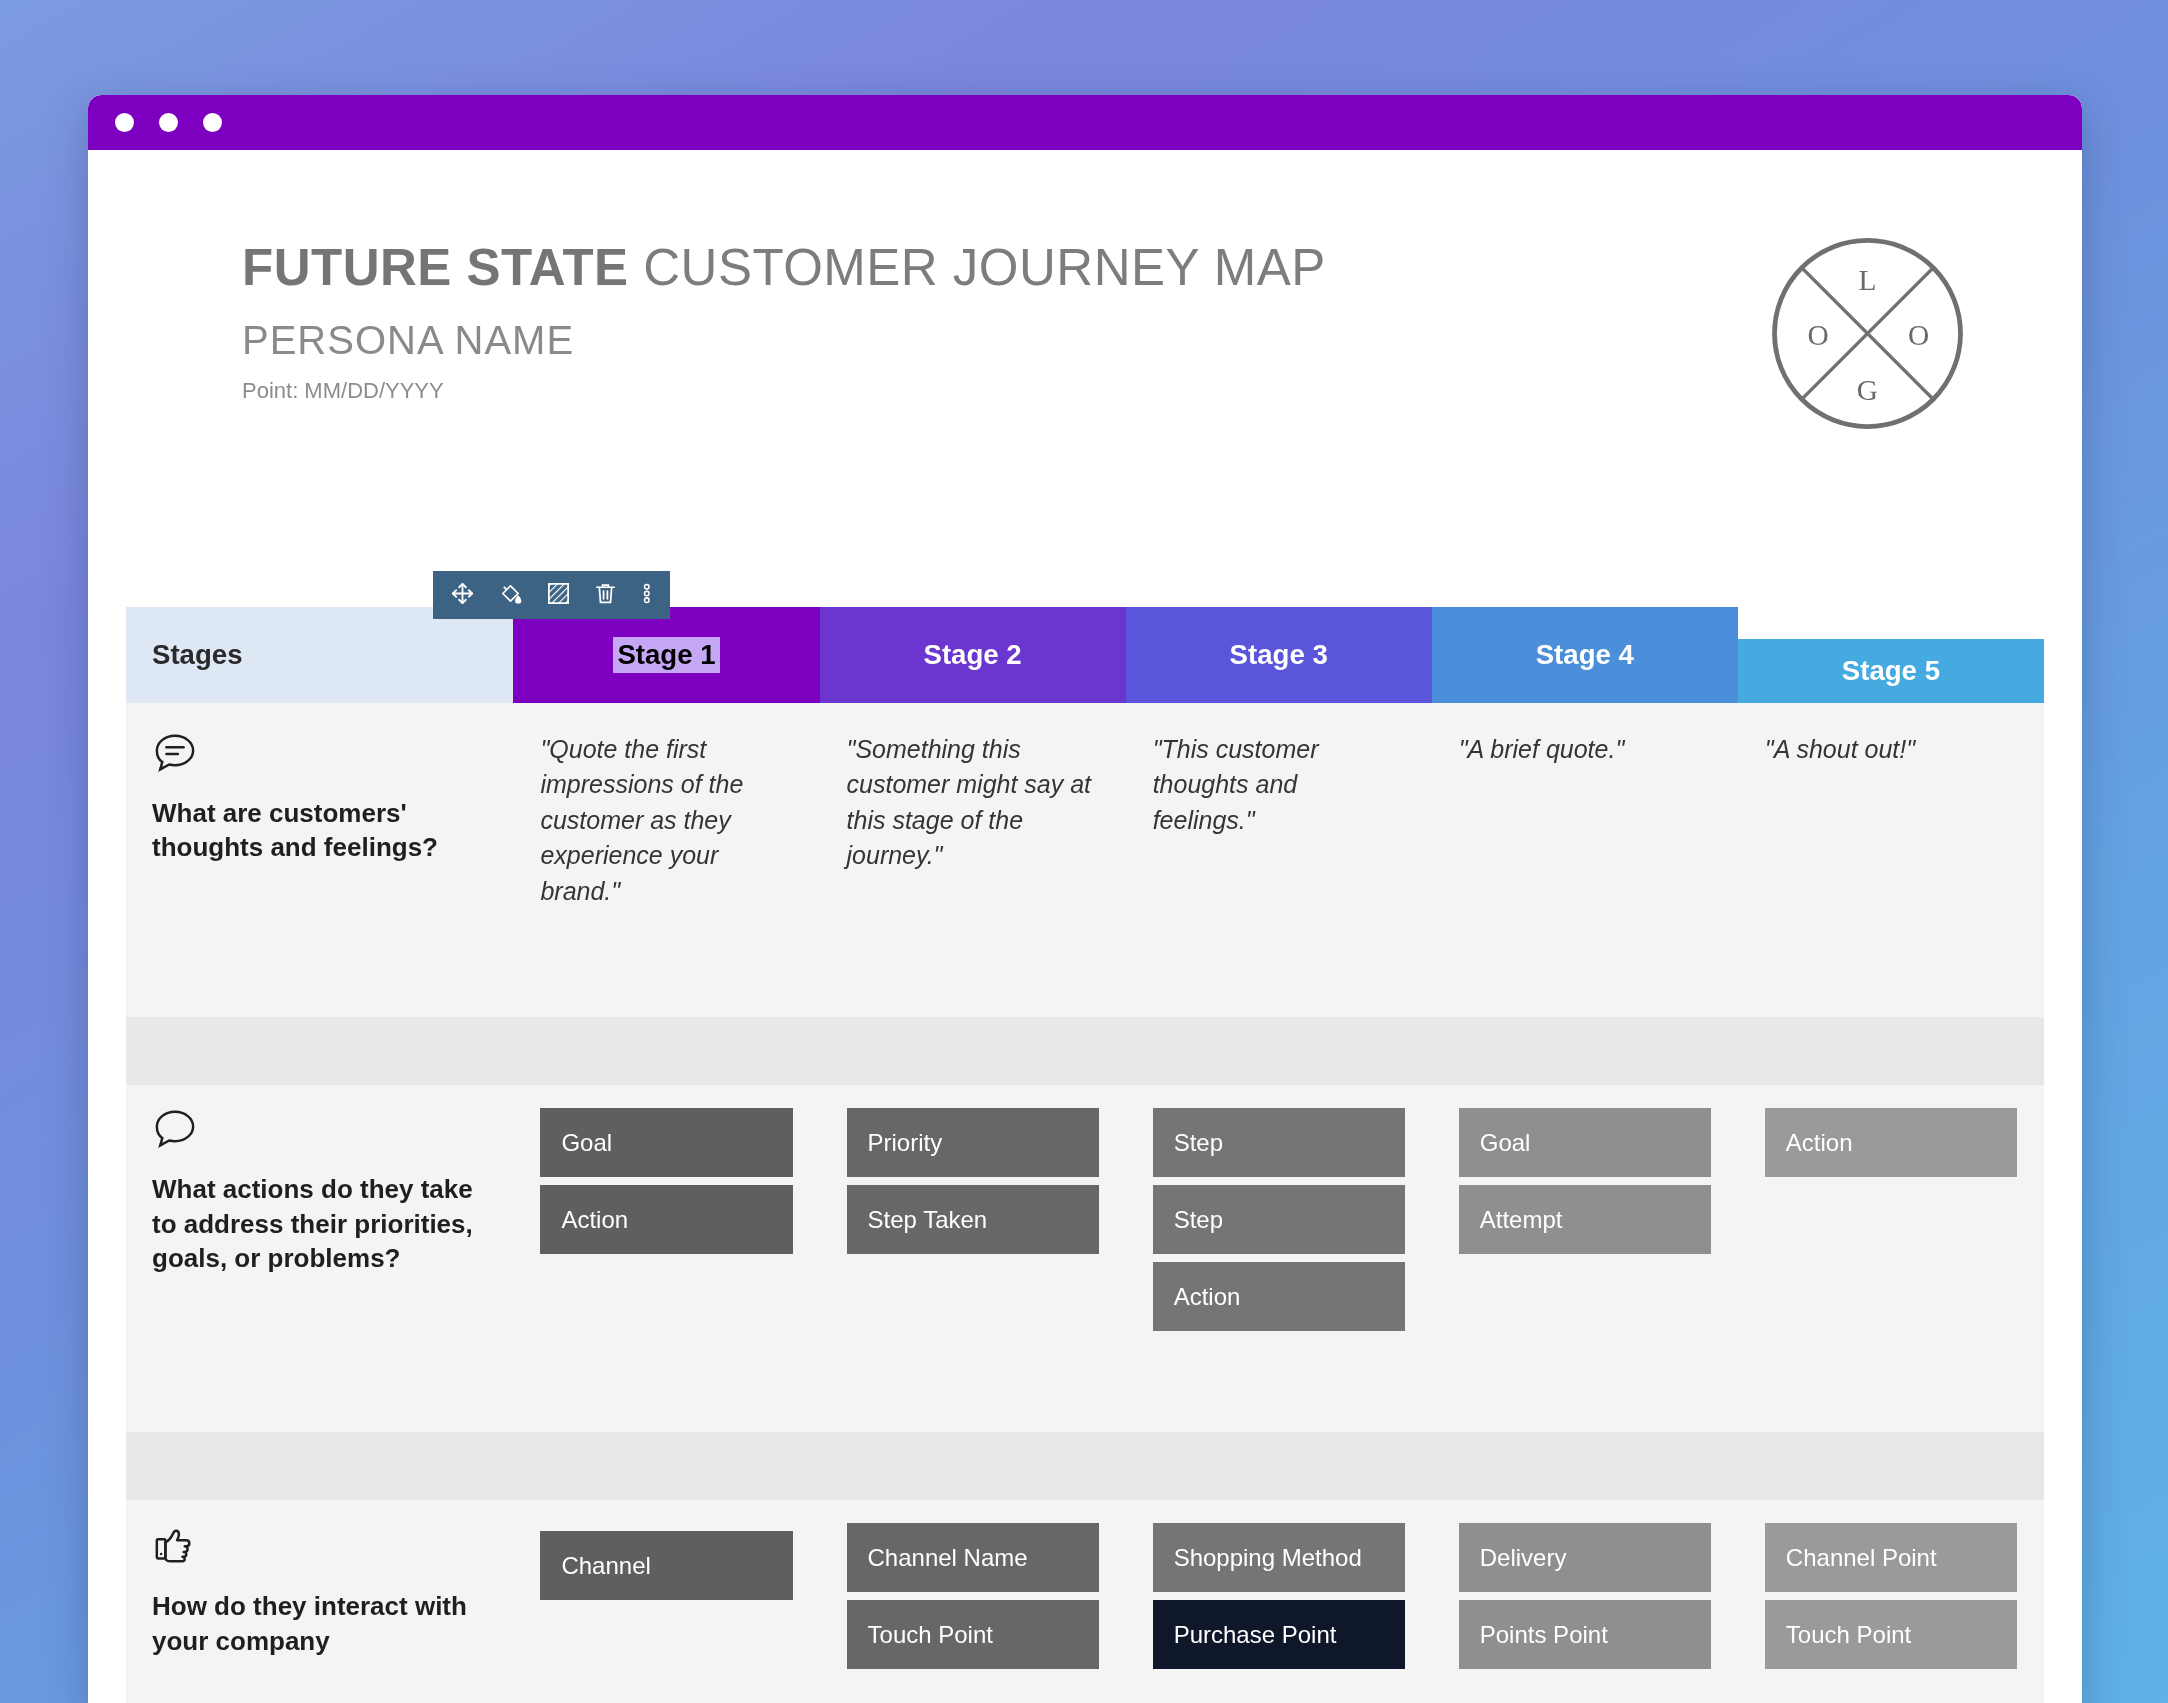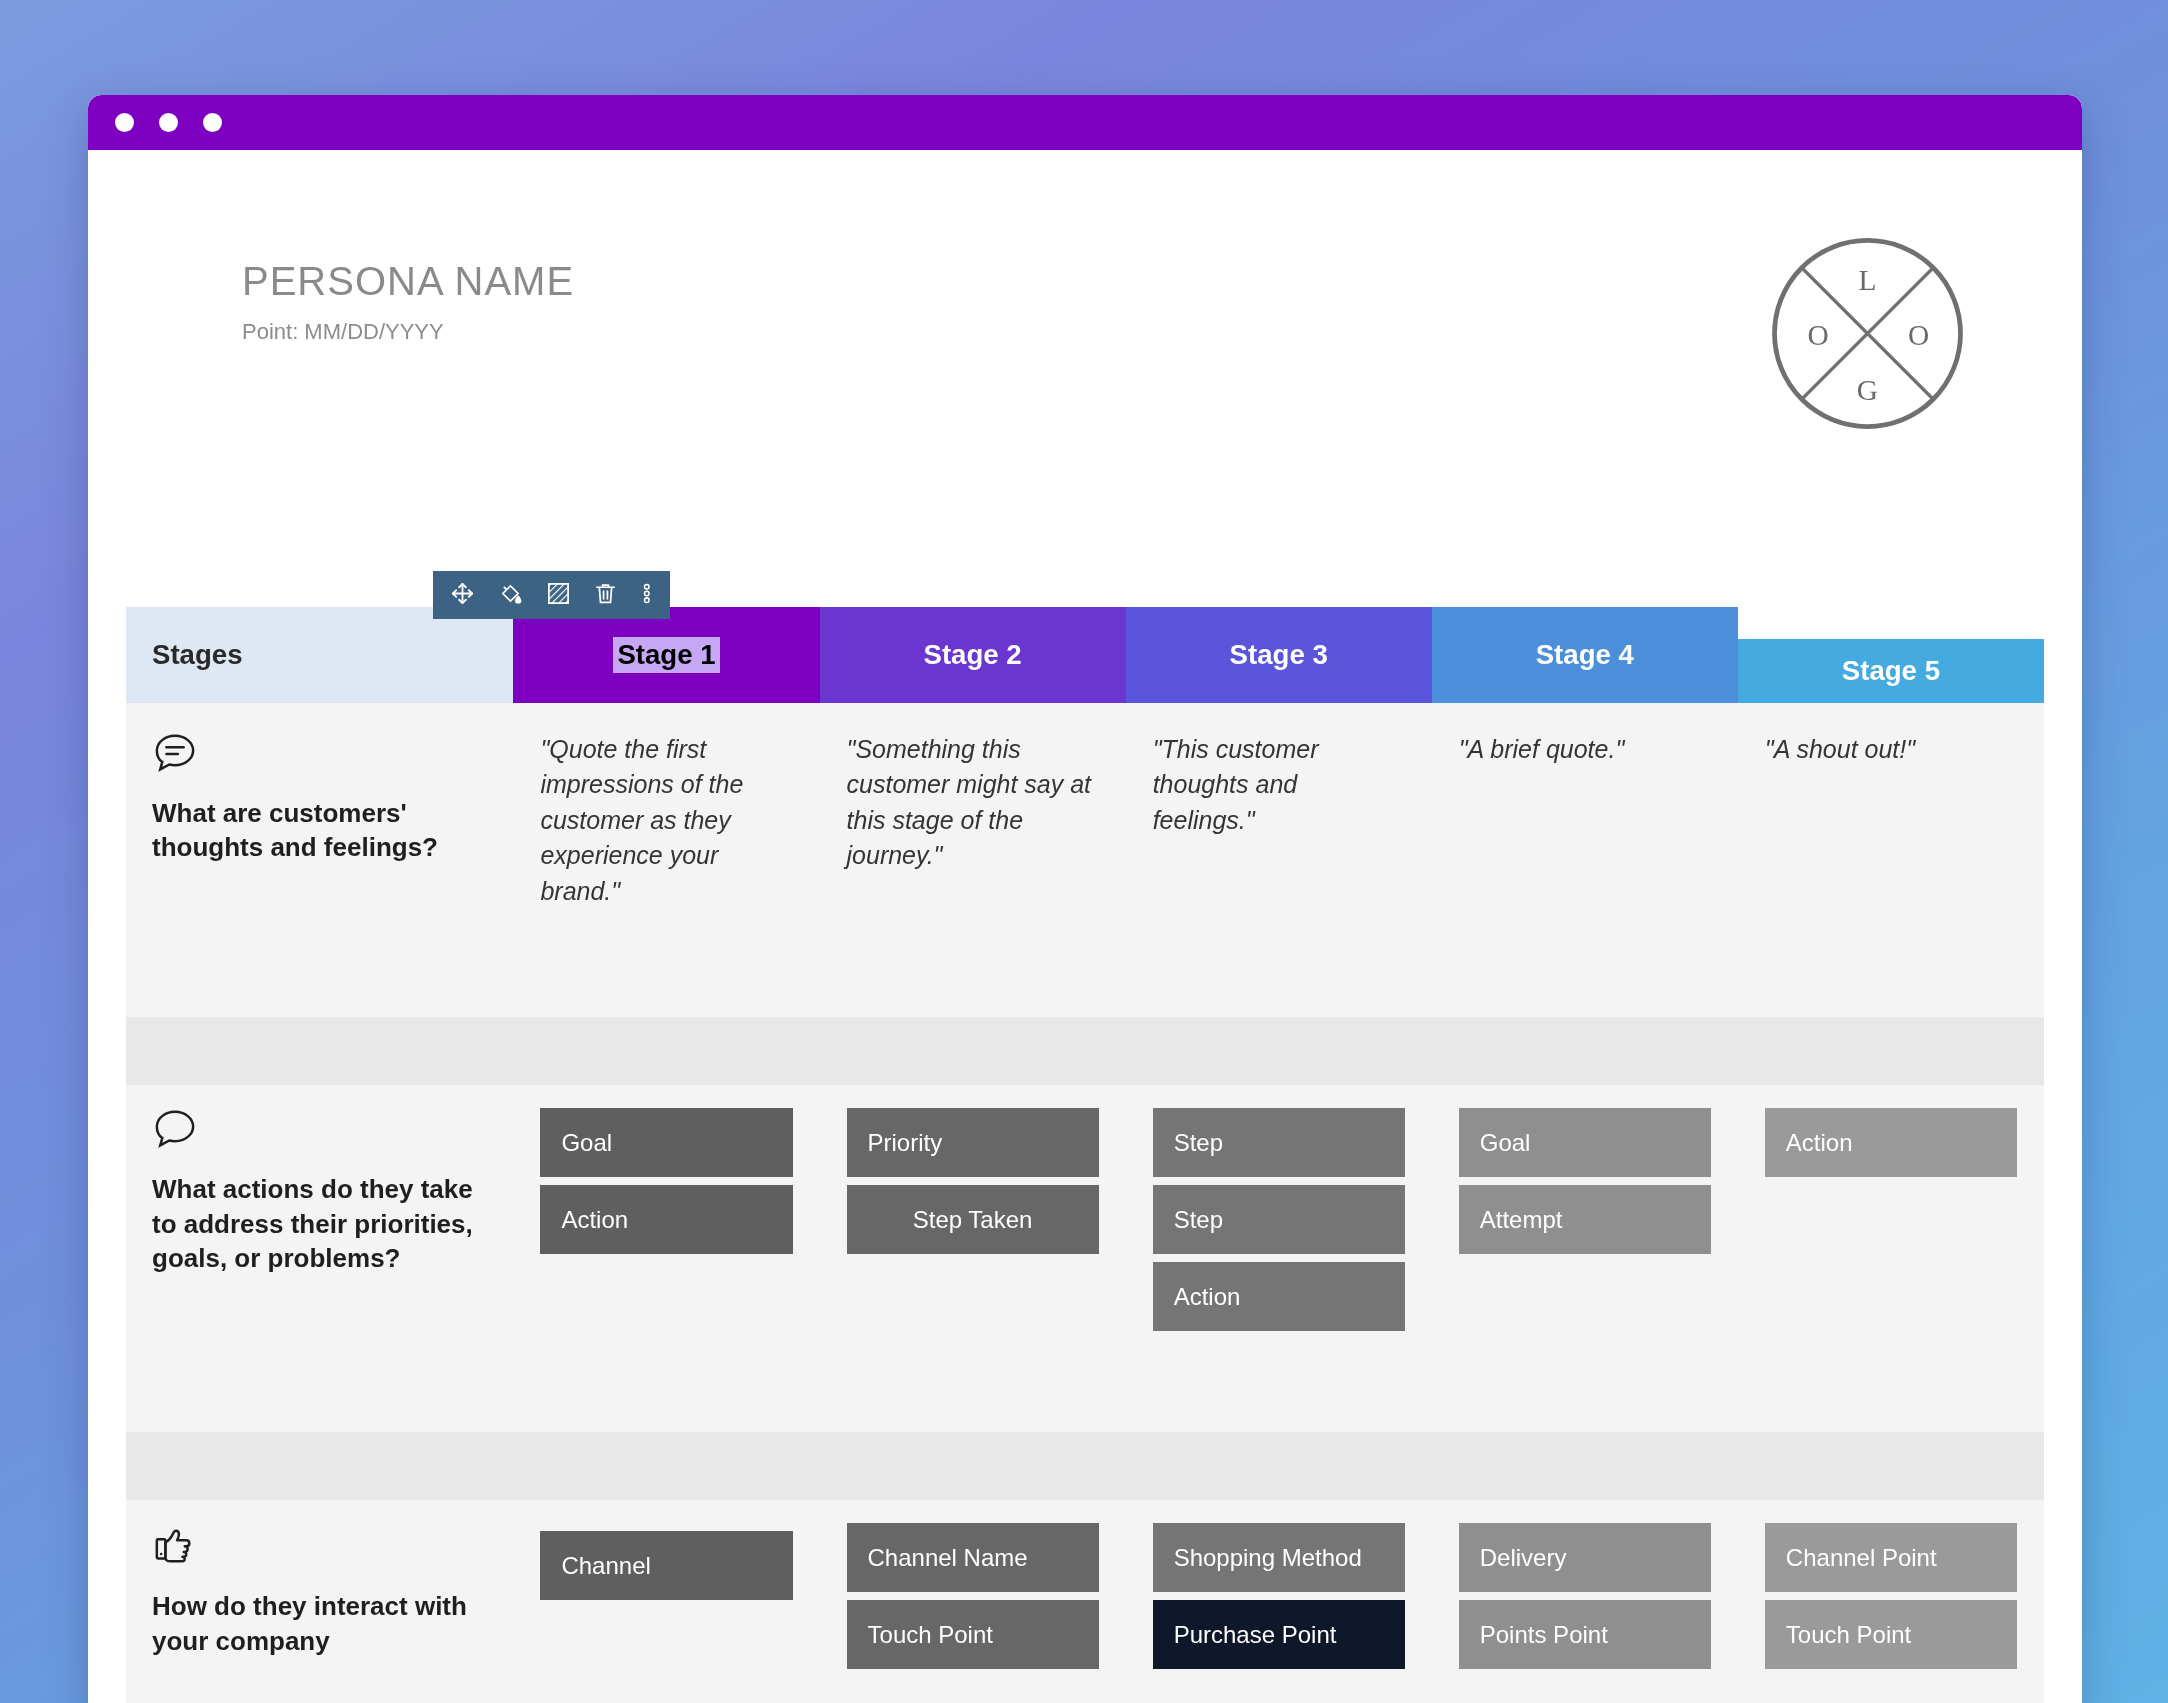--- a/index.html
+++ b/index.html
@@ -173,20 +173,24 @@
 
   <div class="titlebar">
     <span class="dot"></span>
     <span class="dot"></span>
     <span class="dot"></span>
   </div>
 
   <div class="page">
 
     <div class="hdr">
+      <div class="title-line">
+        <span class="strong">FUTURE STATE</span>
+        <span>CUSTOMER JOURNEY MAP</span>
+      </div>
       <div class="persona">PERSONA NAME</div>
       <div class="datestamp">Point: MM/DD/YYYY</div>
 
       <div class="logo">
         <svg viewBox="0 0 216 216" width="205" height="205">
           <circle cx="108" cy="108" r="98" fill="none" stroke="#707070" stroke-width="5"></circle>
           <line x1="39" y1="39" x2="177" y2="177" stroke="#707070" stroke-width="3.4"></line>
           <line x1="177" y1="39" x2="39" y2="177" stroke="#707070" stroke-width="3.4"></line>
           <text x="108" y="62" text-anchor="middle" font-family="Liberation Serif, serif" font-size="31" fill="#6a6a6a">L</text>
           <text x="56" y="120" text-anchor="middle" font-family="Liberation Serif, serif" font-size="31" fill="#6a6a6a">O</text>
@@ -302,21 +306,21 @@
             </svg>
           </span>
           <div class="qtext">What actions do they take to address their priorities, goals, or problems?</div>
         </div>
         <div class="bcell col-stage" id="r2c0">
             <div class="chip" style="background: rgb(95, 95, 95);">Goal</div>
             <div class="chip" style="background: rgb(95, 95, 95);">Action</div>
           </div>
         <div class="bcell col-stage" id="r2c1">
             <div class="chip" style="background: rgb(103, 103, 103);">Priority</div>
-            <div class="chip" style="background: rgb(103, 103, 103); text-align: center;">Step Taken</div>
+            <div class="chip" style="background: rgb(103, 103, 103);">Step Taken</div>
           </div>
         <div class="bcell col-stage" id="r2c2">
             <div class="chip" style="background: rgb(117, 117, 117);">Step</div>
             <div class="chip" style="background: rgb(117, 117, 117);">Step</div>
             <div class="chip" style="background: rgb(117, 117, 117);">Action</div>
           </div>
         <div class="bcell col-stage" id="r2c3">
             <div class="chip" style="background: rgb(143, 143, 143);">Goal</div>
             <div class="chip" style="background: rgb(143, 143, 143);">Attempt</div>
           </div>

